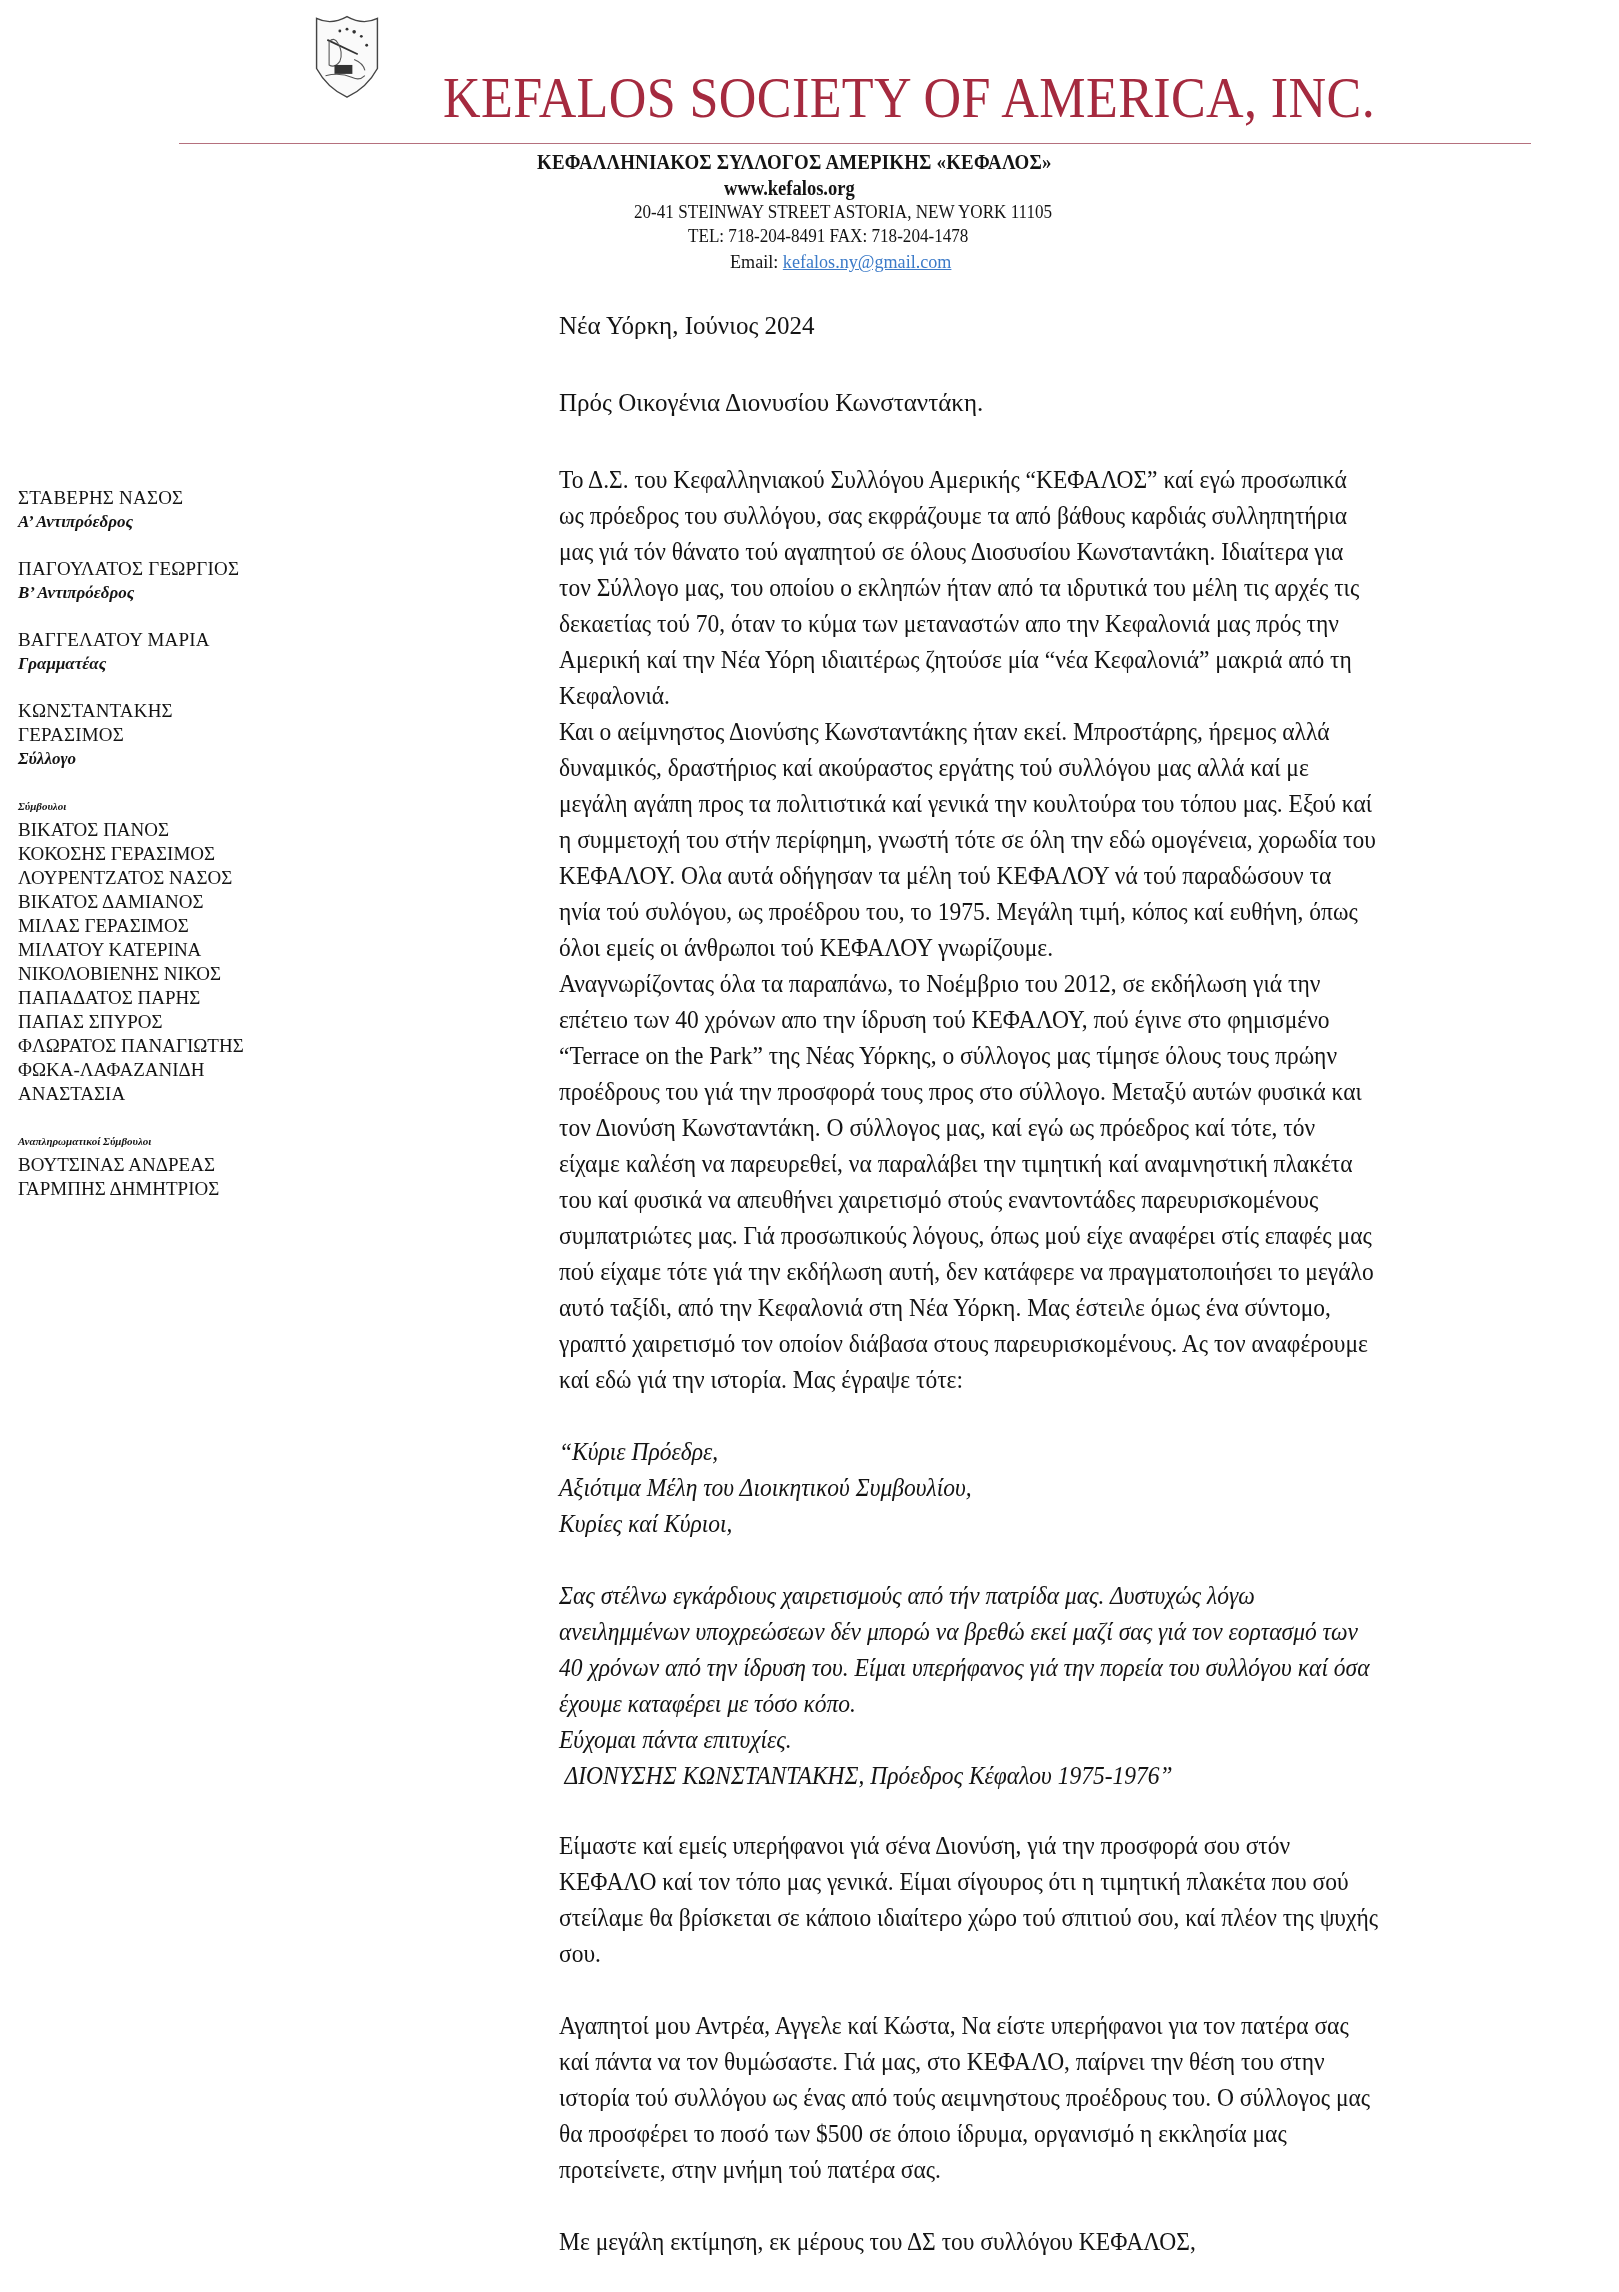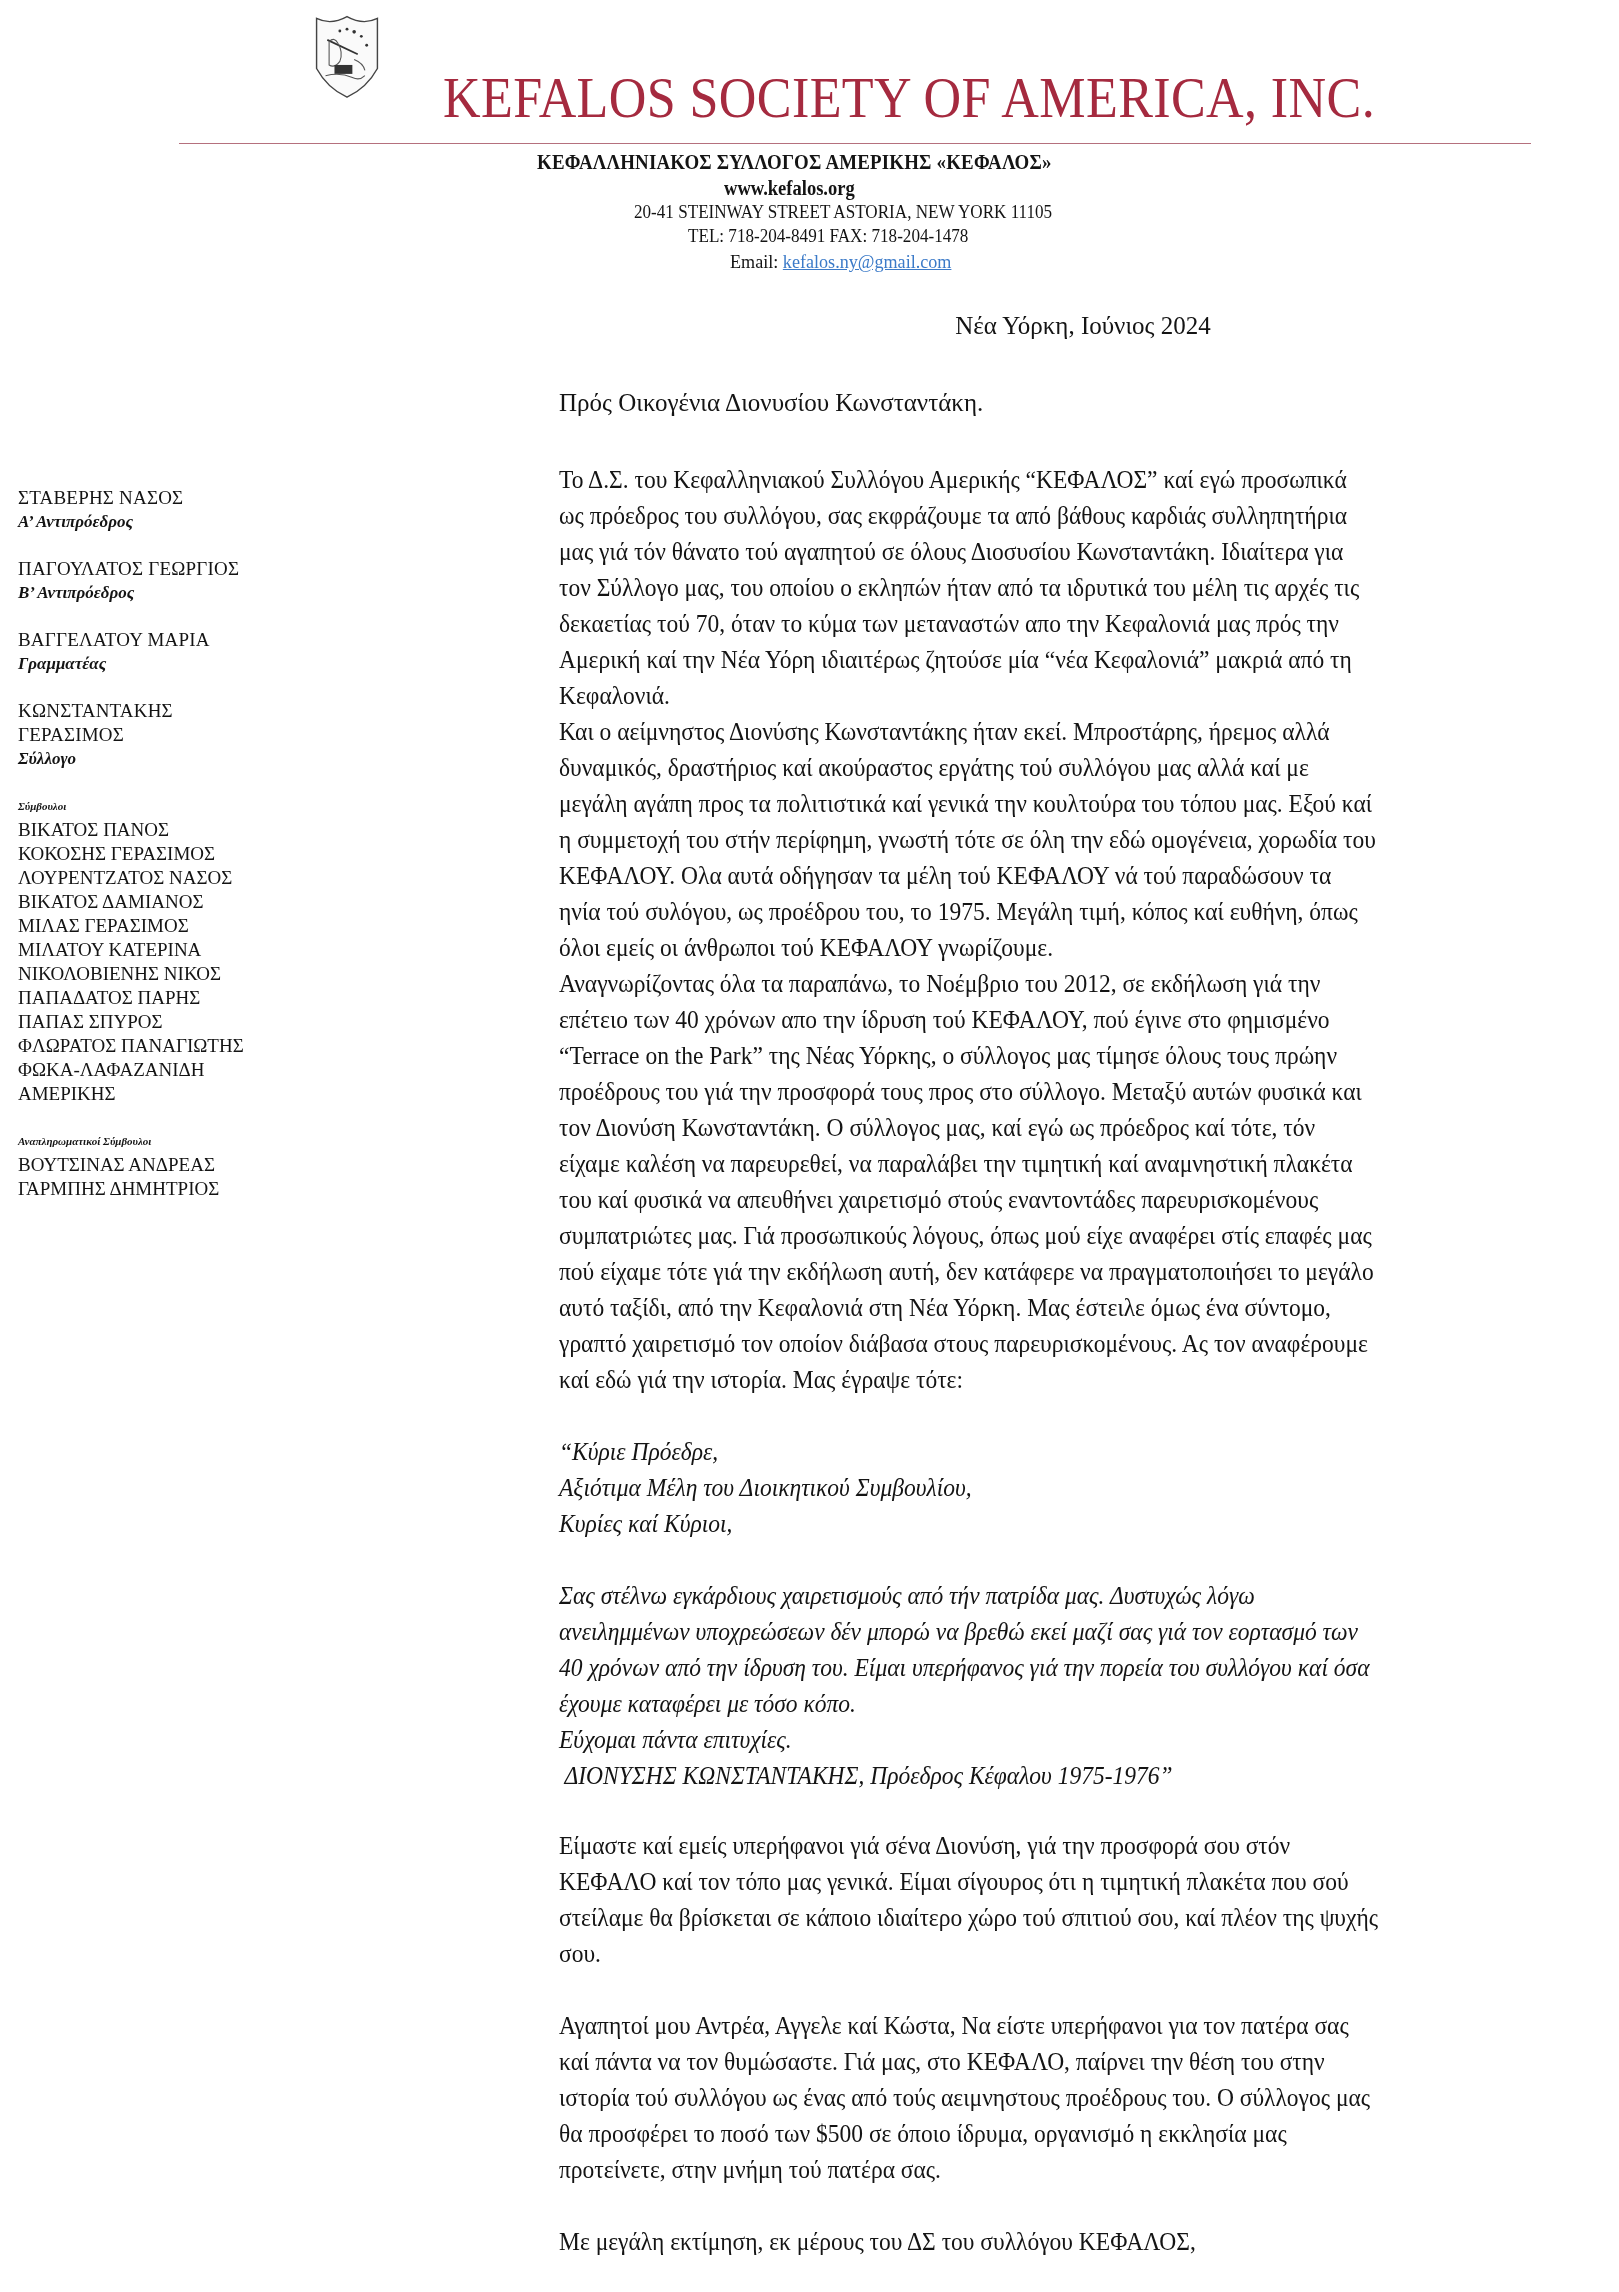--- a/index.html
+++ b/index.html
@@ -29,21 +29,21 @@
   .sidebar { position: absolute; left: 18px; top: 486px; width: 376px; font-size: 19px; line-height: 24px; }
   .sidebar .officer { margin-bottom: 23px; }
   .sidebar .name { display: block; letter-spacing: 0.2px; }
   .sidebar .role { display: block; font-style: italic; font-weight: bold; font-size: 17px; }
   .sidebar .group-title { display: block; font-style: italic; font-weight: bold; font-size: 11px; }
   .sidebar .member { display: block; }
   .sidebar .gap { height: 23px; }
 
   .letter { position: absolute; left: 559px; top: 308px; width: 1048px; font-size: 25px; line-height: 36px; }
   .letter p { margin: 0; }
-  .date { margin-bottom: 41px !important; text-align: center; }
+  .date { margin-bottom: 41px !important; }
   .salutation { margin-bottom: 41px !important; }
   .para { }
   .quote { margin-top: 36px !important; font-style: italic; }
   .quote .qline { display: block; }
   .quote .blank { height: 36px; }
   .after-quote { margin-top: 34px !important; }
   .pblank { height: 36px; }
   .sign-close { margin-top: 36px !important; }
   .squeeze { display: inline-block; transform: scaleX(0.94); transform-origin: left top; white-space: nowrap; }
 </style>
@@ -101,21 +101,21 @@
   <span class="member">ΚΟΚΟΣΗΣ ΓΕΡΑΣΙΜΟΣ</span>
   <span class="member">ΛΟΥΡΕΝΤΖΑΤΟΣ ΝΑΣΟΣ</span>
   <span class="member">ΒΙΚΑΤΟΣ ΔΑΜΙΑΝΟΣ</span>
   <span class="member">ΜΙΛΑΣ ΓΕΡΑΣΙΜΟΣ</span>
   <span class="member">ΜΙΛΑΤΟΥ ΚΑΤΕΡΙΝΑ</span>
   <span class="member">ΝΙΚΟΛΟΒΙΕΝΗΣ ΝΙΚΟΣ</span>
   <span class="member">ΠΑΠΑΔΑΤΟΣ ΠΑΡΗΣ</span>
   <span class="member">ΠΑΠΑΣ ΣΠΥΡΟΣ</span>
   <span class="member">ΦΛΩΡΑΤΟΣ ΠΑΝΑΓΙΩΤΗΣ</span>
   <span class="member">ΦΩΚΑ-ΛΑΦΑΖΑΝΙΔΗ</span>
-  <span class="member">ΑΜΕΡΙΚΗΣ</span>
+  <span class="member">ΑΝΑΣΤΑΣΙΑ</span>
   <div class="gap"></div>
   <span class="group-title">Αναπληρωματικοί Σύμβουλοι</span>
   <span class="member">ΒΟΥΤΣΙΝΑΣ ΑΝΔΡΕΑΣ</span>
   <span class="member">ΓΑΡΜΠΗΣ ΔΗΜΗΤΡΙΟΣ</span>
 </div>
 
 <div class="letter">
   <p class="date">Νέα Υόρκη, Ιούνιος 2024</p>
   <p class="salutation">Πρός Οικογένια Διονυσίου Κωνσταντάκη.</p>
 

